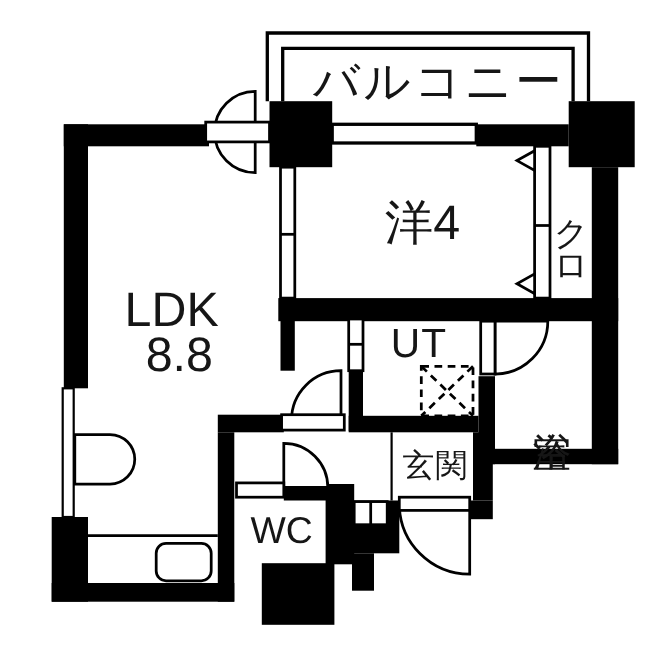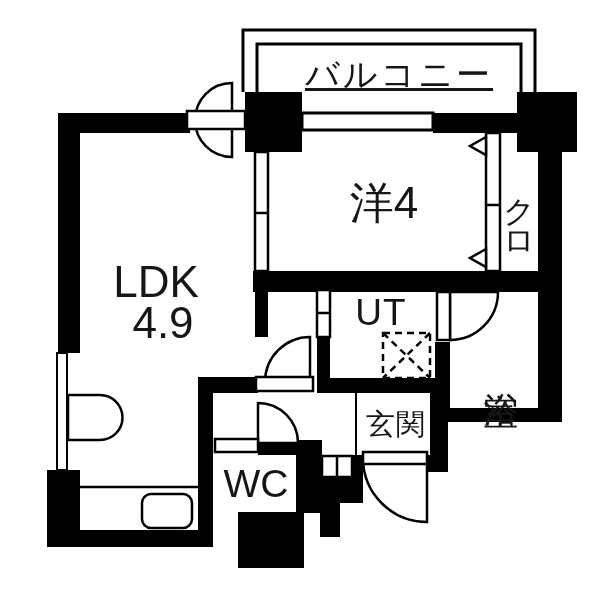--- a/index.html
+++ b/index.html
@@ -2,25 +2,25 @@
 <html><head>
 <meta charset="utf-8">
 <style>
   html,body{margin:0;padding:0;background:#ffffff;}
   #plan{position:relative;width:600px;height:600px;background:#ffffff;overflow:hidden;
         font-family:"Liberation Sans","DejaVu Sans",sans-serif;color:#111;}
   #plan svg{position:absolute;left:0;top:0;}
   .lbl{position:absolute;transform:translate(-50%,-50%);white-space:nowrap;
        color:#161616;font-weight:500;line-height:1;}
   .lbl.vert{writing-mode:vertical-rl;text-orientation:upright;line-height:1.08;}
-  .balcony-lbl{font-size:34px;letter-spacing:3px;text-decoration:underline;}
+  .balcony-lbl{font-size:42px;letter-spacing:3px;}
   .room-lg{font-size:44px;}
   .ut-lbl{font-size:37px;letter-spacing:1px;}
   .genkan-lbl{font-size:29px;letter-spacing:1px;}
-  .wc-lbl{font-size:39px;}
+  .wc-lbl{font-size:34px;}
   .kuro-lbl{font-size:31px;}
   .bath-lbl{font-size:35px;}
 </style>
 </head>
 <body>
 
 <div id="plan">
 
   <svg width="600" height="600" viewBox="0 0 600 600">
 
@@ -115,19 +115,19 @@
       <rect x="383" y="333" width="47" height="45"></rect>
       <line x1="383" y1="333" x2="430" y2="378"></line>
       <line x1="430" y1="333" x2="383" y2="378"></line>
     </g>
   </svg>
 
   <div class="lbl balcony-lbl" style="left:399px;top:74px;">バルコニー</div>
   <div class="lbl room-lg" style="left:384px;top:203px;">洋4</div>
   <div class="lbl vert kuro-lbl" style="left:519px;top:212px;">クロ</div>
   <div class="lbl room-lg" style="left:156px;top:282px;">LDK</div>
-  <div class="lbl room-lg" style="left:163px;top:323px;">4.9</div>
+  <div class="lbl room-lg" style="left:163px;top:323px;">8.8</div>
   <div class="lbl ut-lbl" style="left:381px;top:312px;">UT</div>
   <div class="lbl vert bath-lbl" style="left:501px;top:365px;">浴室</div>
   <div class="lbl genkan-lbl" style="left:396px;top:424px;">玄関</div>
   <div class="lbl wc-lbl" style="left:256px;top:483px;">WC</div>
 
 </div>
 
 </body></html>

